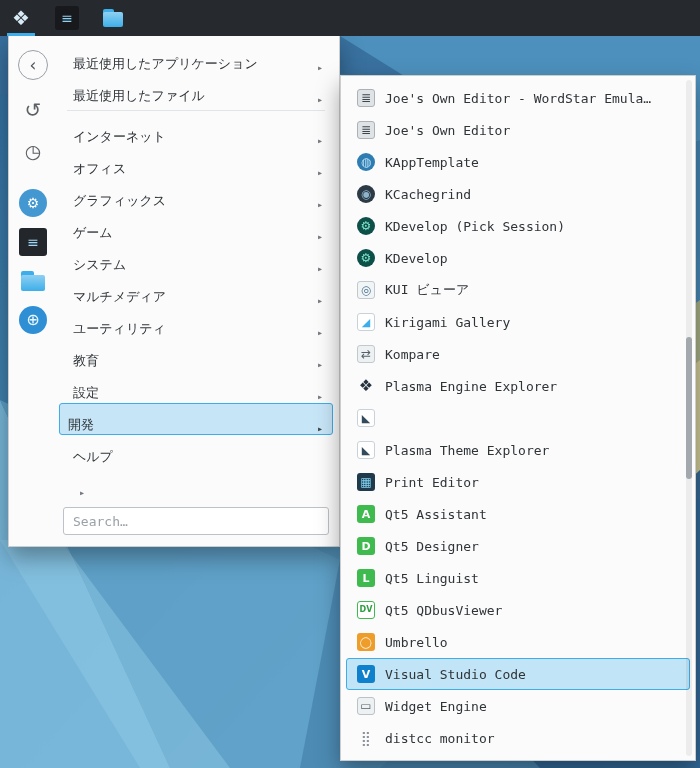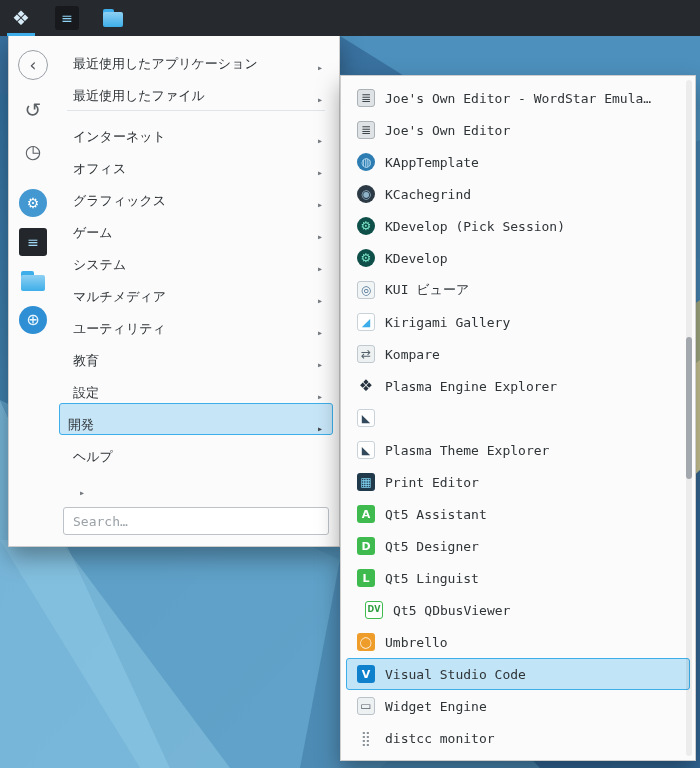--- a/index.html
+++ b/index.html
@@ -269,21 +269,21 @@
         </div>
         <div class="submenu-item">
           <span class="ic square" style="background: rgb(63, 186, 78); color: rgb(255, 255, 255); font-size: 11px; font-weight: bold;">D</span>
           <span class="label">Qt5 Designer</span>
         </div>
         <div class="submenu-item">
           <span class="ic square" style="background: rgb(63, 186, 78); color: rgb(255, 255, 255); font-size: 11px; font-weight: bold;">L</span>
           <span class="label">Qt5 Linguist</span>
         </div>
         <div class="submenu-item">
-          <span class="ic square" style="background: rgb(255, 255, 255); color: rgb(47, 158, 65); border: 1px solid rgb(63, 186, 78); font-size: 8px; font-weight: bold; margin-left: 8px;">DV</span>
+          <span class="ic square" style="background: rgb(255, 255, 255); color: rgb(47, 158, 65); border: 1px solid rgb(63, 186, 78); font-size: 8px; font-weight: bold;">DV</span>
           <span class="label">Qt5 QDbusViewer</span>
         </div>
         <div class="submenu-item">
           <span class="ic square" style="background: rgb(239, 157, 42); color: rgb(255, 246, 232); font-size: 11px;">◯</span>
           <span class="label">Umbrello</span>
         </div>
         <div class="submenu-item selected">
           <span class="ic square" style="background: rgb(15, 128, 204); color: rgb(255, 255, 255); font-size: 11px; font-weight: bold;">V</span>
           <span class="label">Visual Studio Code</span>
         </div>

